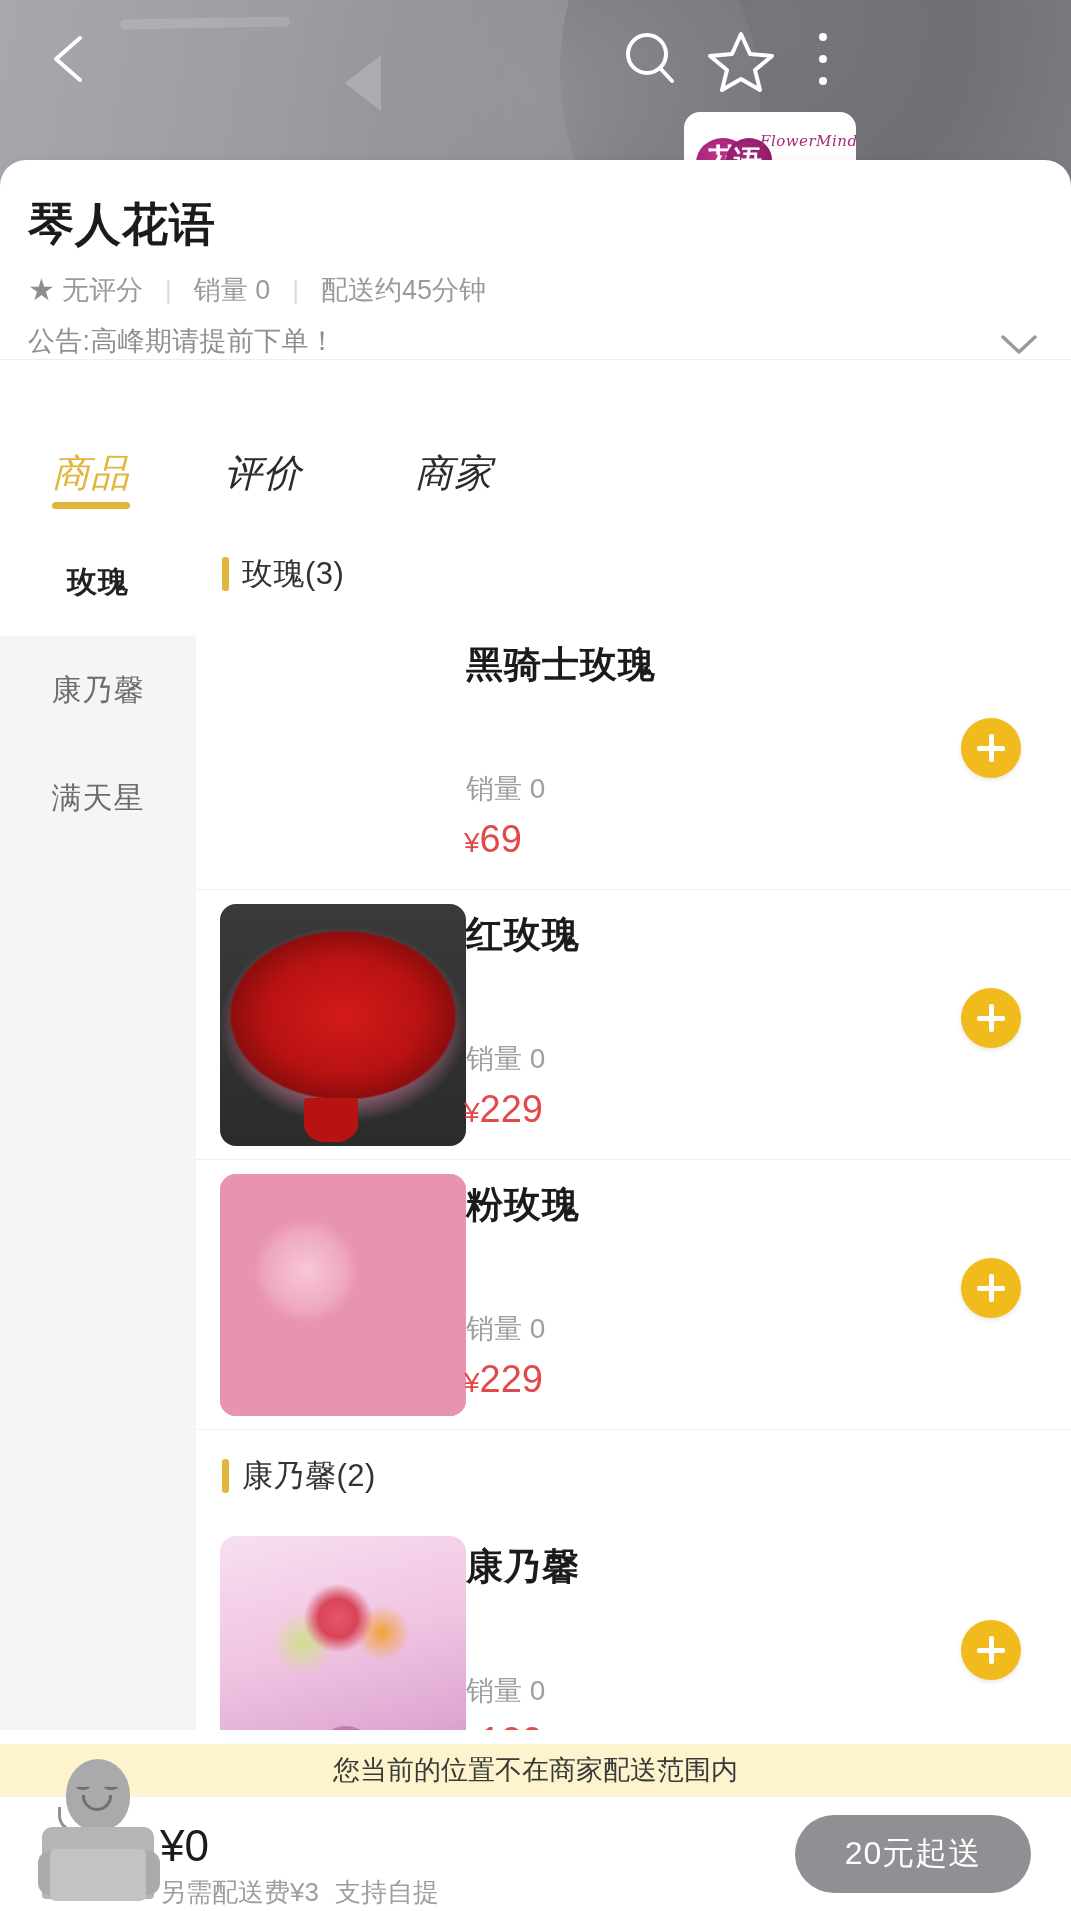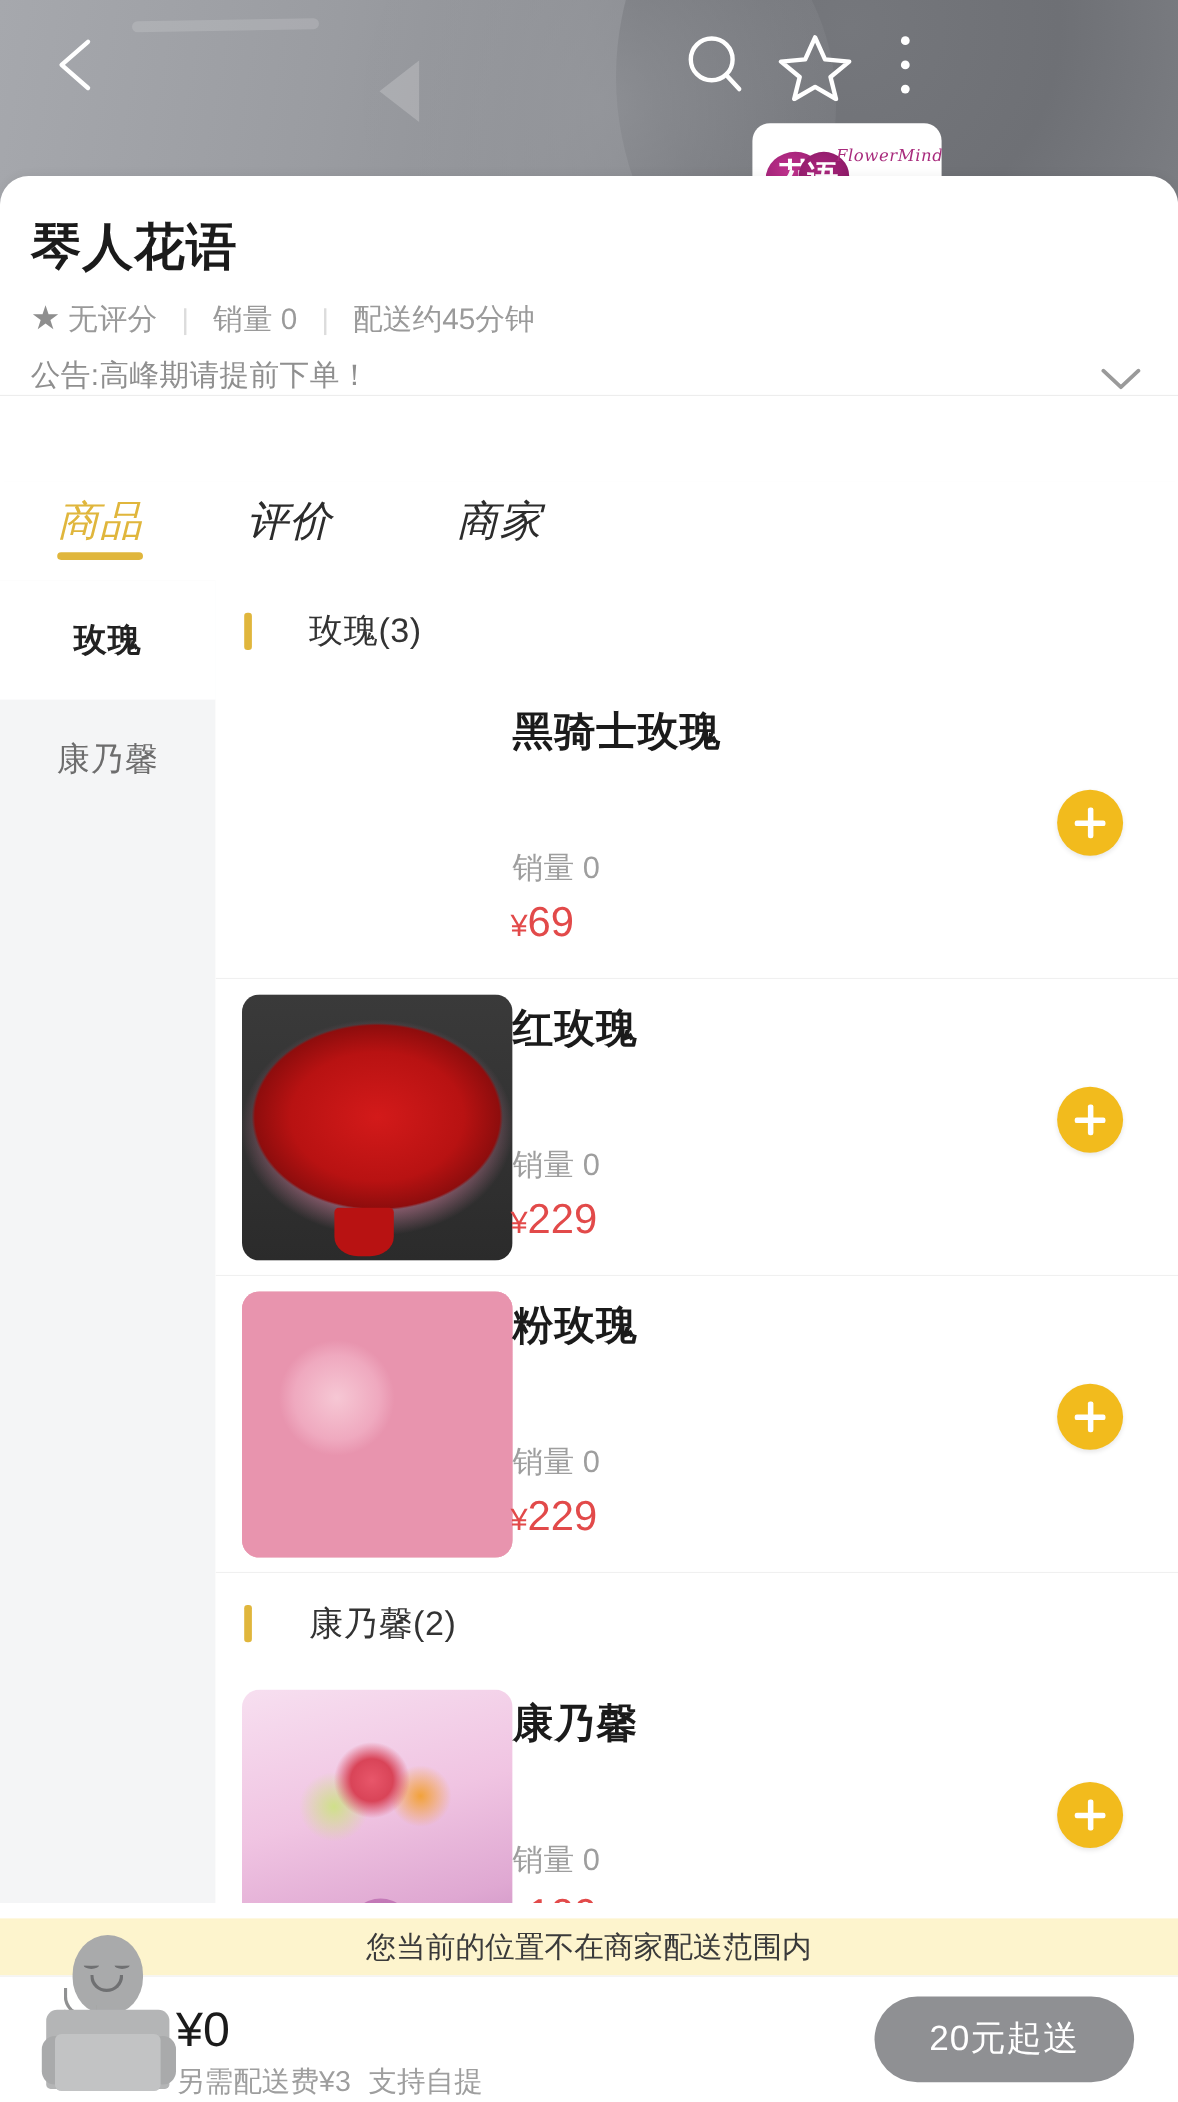--- a/index.html
+++ b/index.html
@@ -148,21 +148,21 @@
 
   
   .plist {
     position:absolute; left:196px; top:528px; width:875px; height:1202px;
     background:#fff; overflow:hidden;
   }
   .sec-head {
     height:92px; display:flex; align-items:center; padding-left:26px;
   }
   .sec-bar { width:7px; height:34px; background:#e0b63c; border-radius:3px; margin-right:13px; }
-  .sec-title { font-size:31px; color:#333; letter-spacing:.5px;margin-left:39px; }
+  .sec-title { font-size:31px; color:#333; letter-spacing:.5px; }
 
   .prod {
     position:relative; height:270px; border-bottom:1px solid #f0f0f0;
   }
   .prod-img {
     position:absolute; left:24px; top:14px; width:246px; height:242px;
     border-radius:16px; overflow:hidden;
   }
   .prod-name {
     position:absolute; left:270px; top:20px;
@@ -377,20 +377,21 @@
 <div class="tabs">
   <div class="tab tab-0 active">商品</div>
   <div class="tab tab-1">评价</div>
   <div class="tab tab-2">商家</div>
   <div class="tab-underline"></div>
 </div>
 
 <div class="sidebar">
   <div class="side-item active">玫瑰</div>
   <div class="side-item">康乃馨</div>
+  <div class="side-item">满天星</div>
 </div>
 
 <div class="plist">
 
   <div class="sec-head">
     <div class="sec-bar"></div>
     <div class="sec-title">玫瑰(3)</div>
   </div>
 
   <div class="prod">

